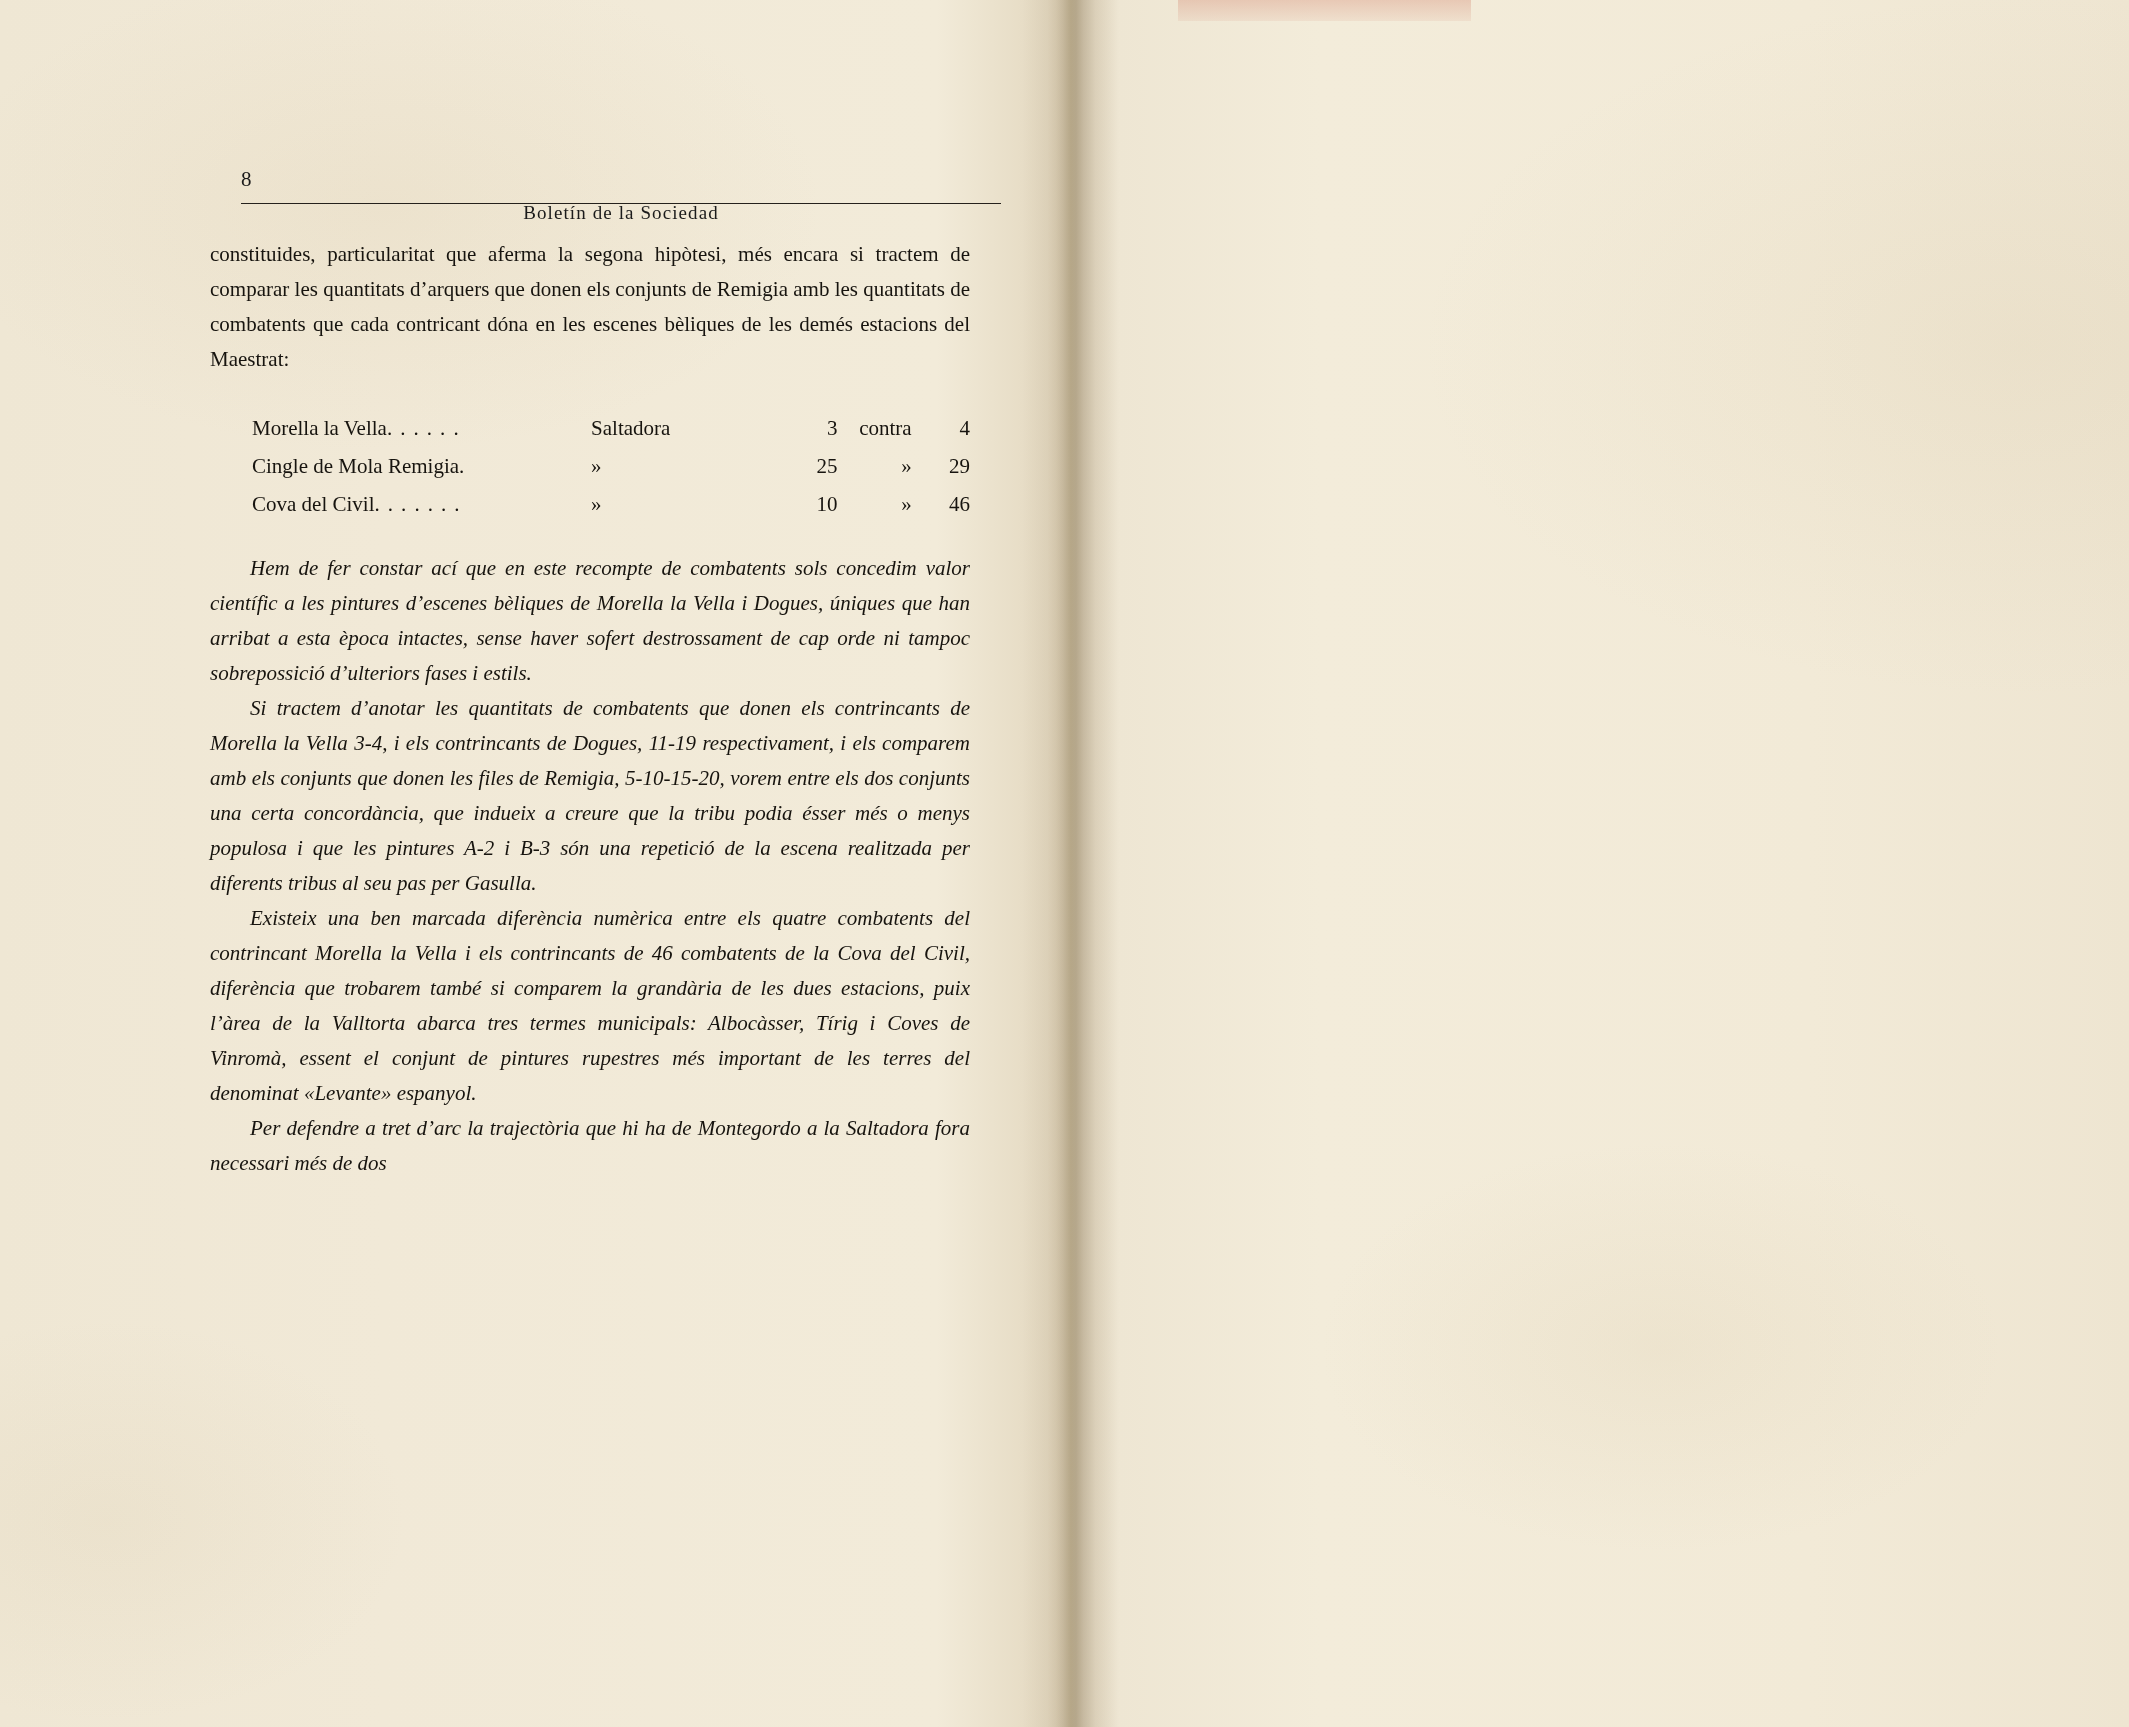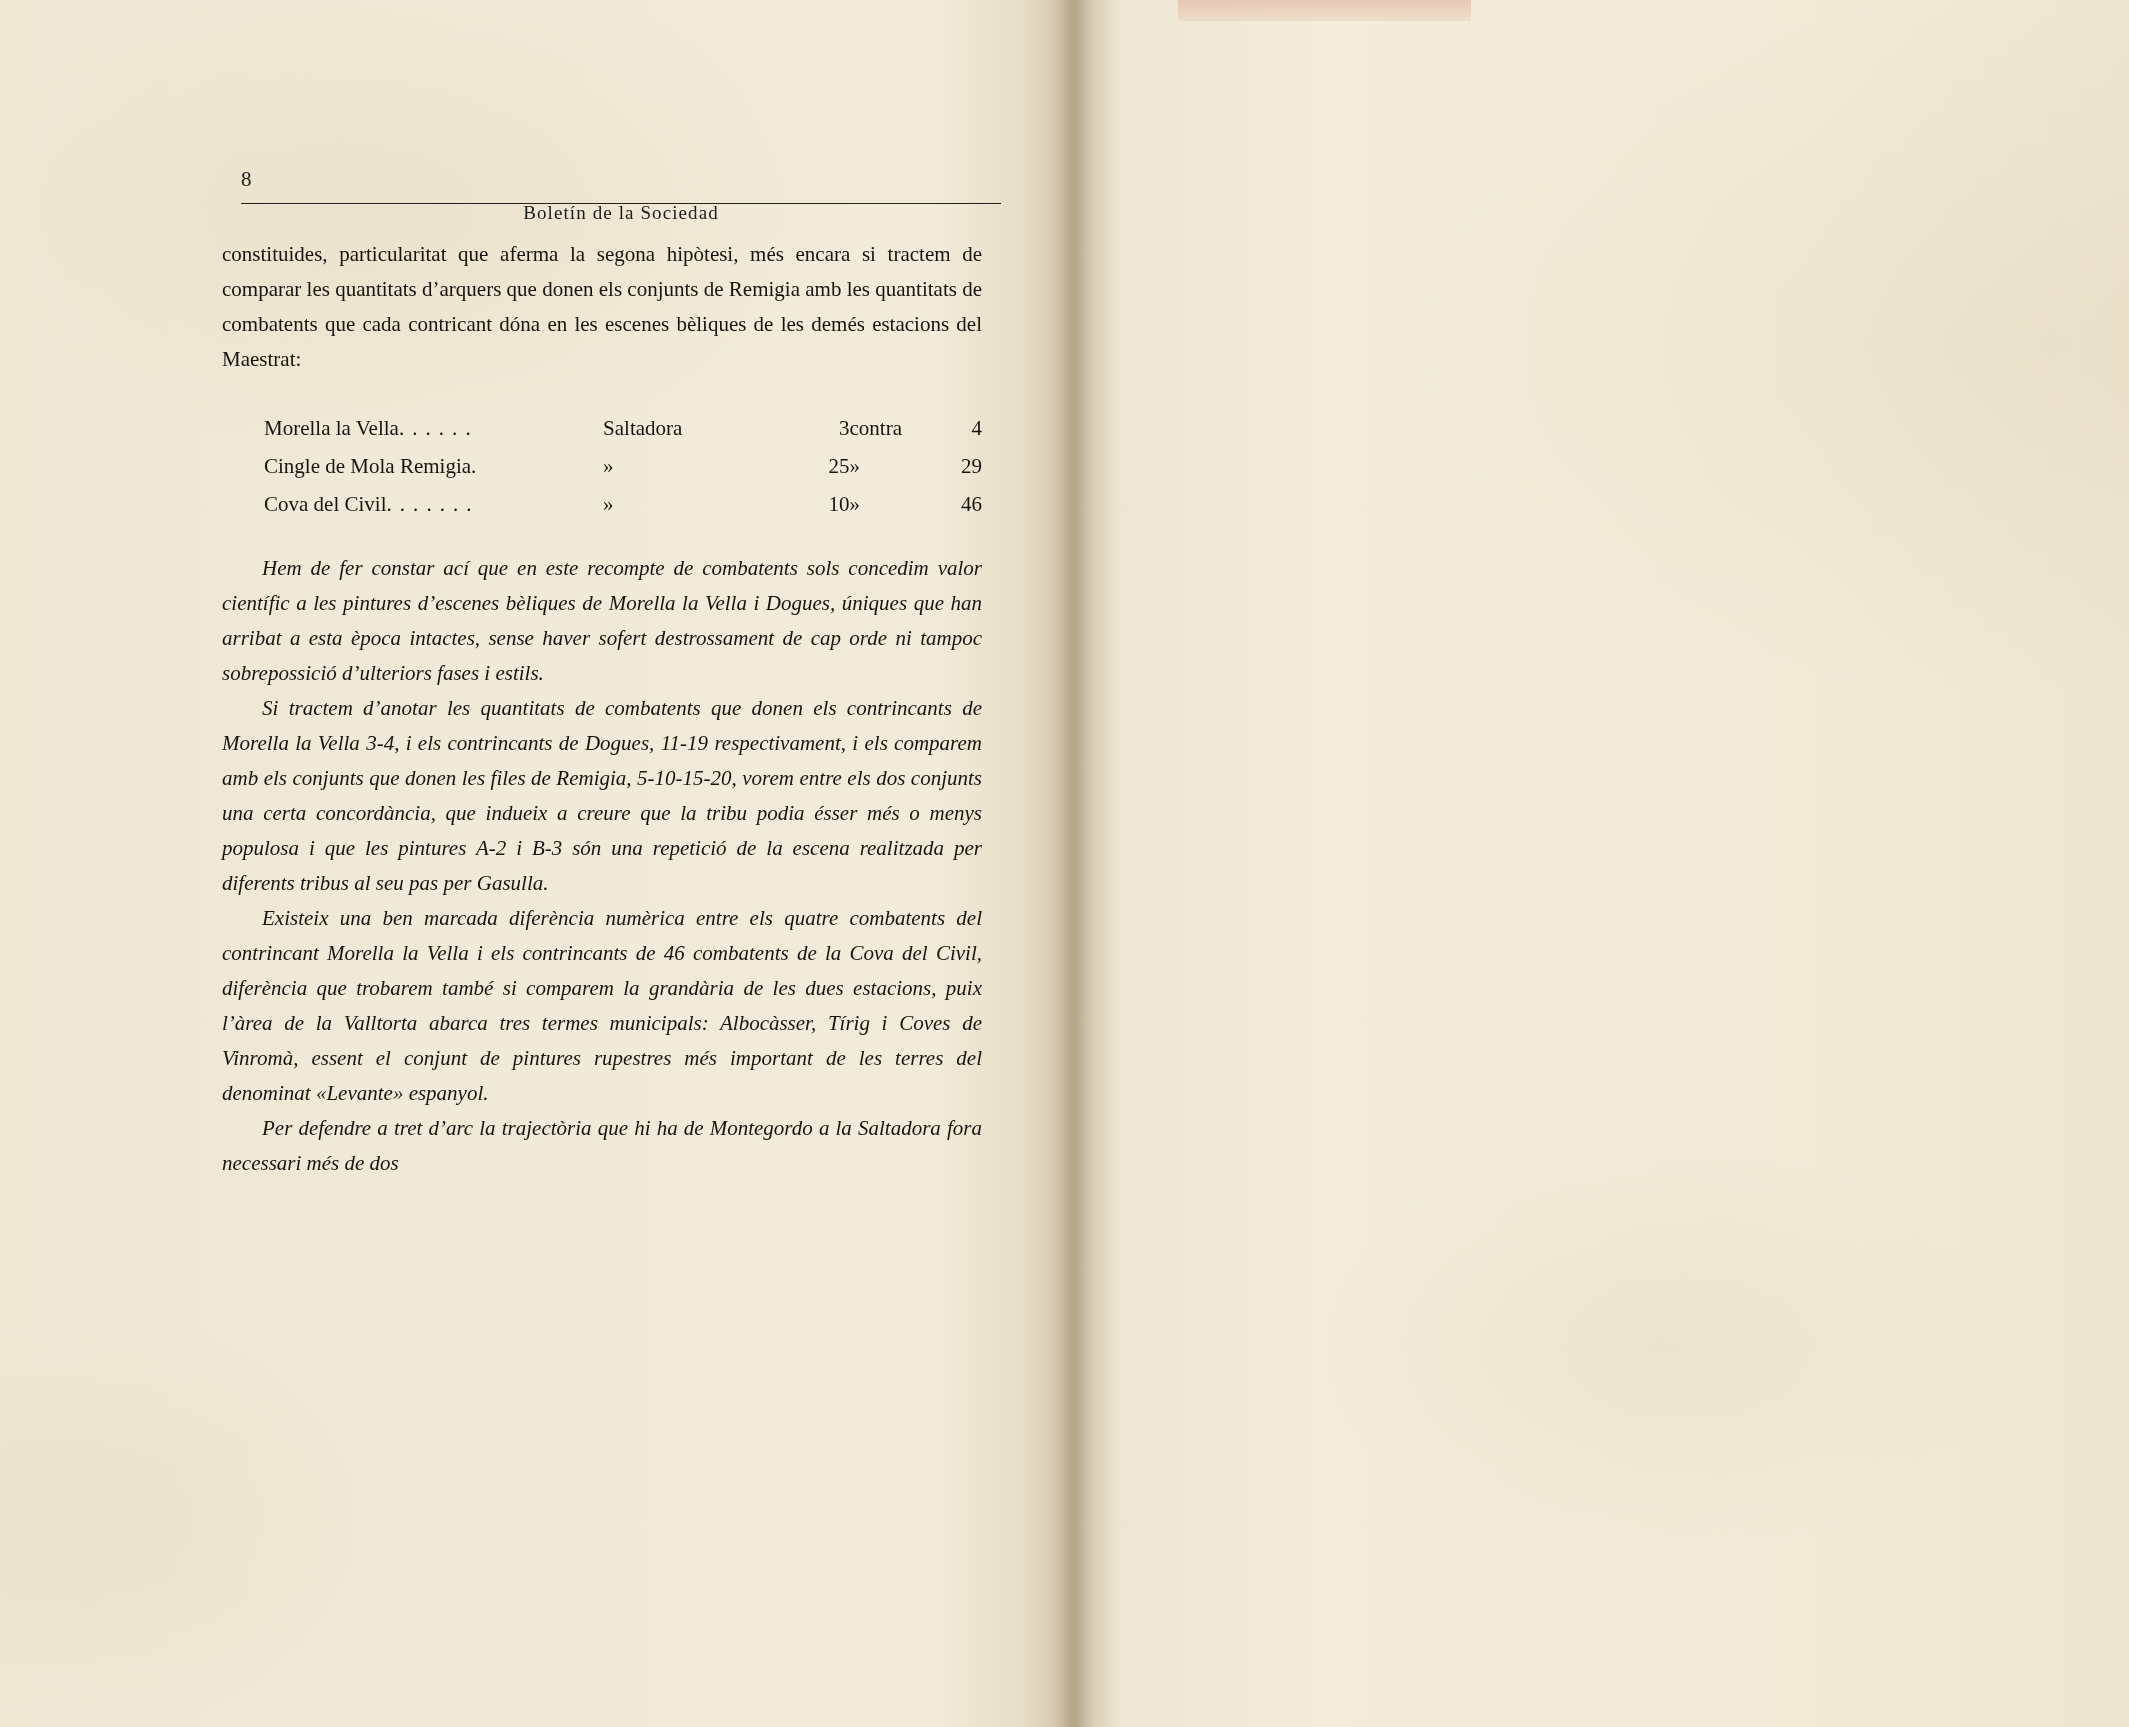--- a/index.html
+++ b/index.html
@@ -106,39 +106,39 @@
   .col {
     position: absolute;
     width: 760px;
     text-align: justify;
     font-size: 21px;
     line-height: 35px;
     color: #17140f;
     -webkit-hyphens: none;
     hyphens: none;
   }
-  .col-left { left: 222px; top: 237px; }
+  .col-left { left: 210px; top: 237px; }
 
   .col p { margin: 0; }
   .col p.indent { text-indent: 40px; font-style: italic; }
 
   
   .combat-table {
     margin: 32px 0 28px 42px;
     border-collapse: collapse;
     font-size: 21px;
     line-height: 38px;
     color: #17140f;
   }
   .combat-table td { padding: 0; white-space: nowrap; vertical-align: baseline; }
   .ct-site { width: 328px; }
   .ct-dots { letter-spacing: 1.4px; }
   .ct-word { width: 181px; text-align: left; padding-left: 24px !important; }
   .ct-n1 { width: 84px; text-align: right; }
-  .ct-mid { width: 77px; text-align: left; }
+  .ct-mid { width: 77px; text-align: right; }
   .ct-n2 { width: 63px; text-align: right; }
 </style>
 </head>
 <body>
 
 <div class="book">
   <div class="gutter"></div>
   <div class="tape"></div>
 
   <div class="page page-left">

